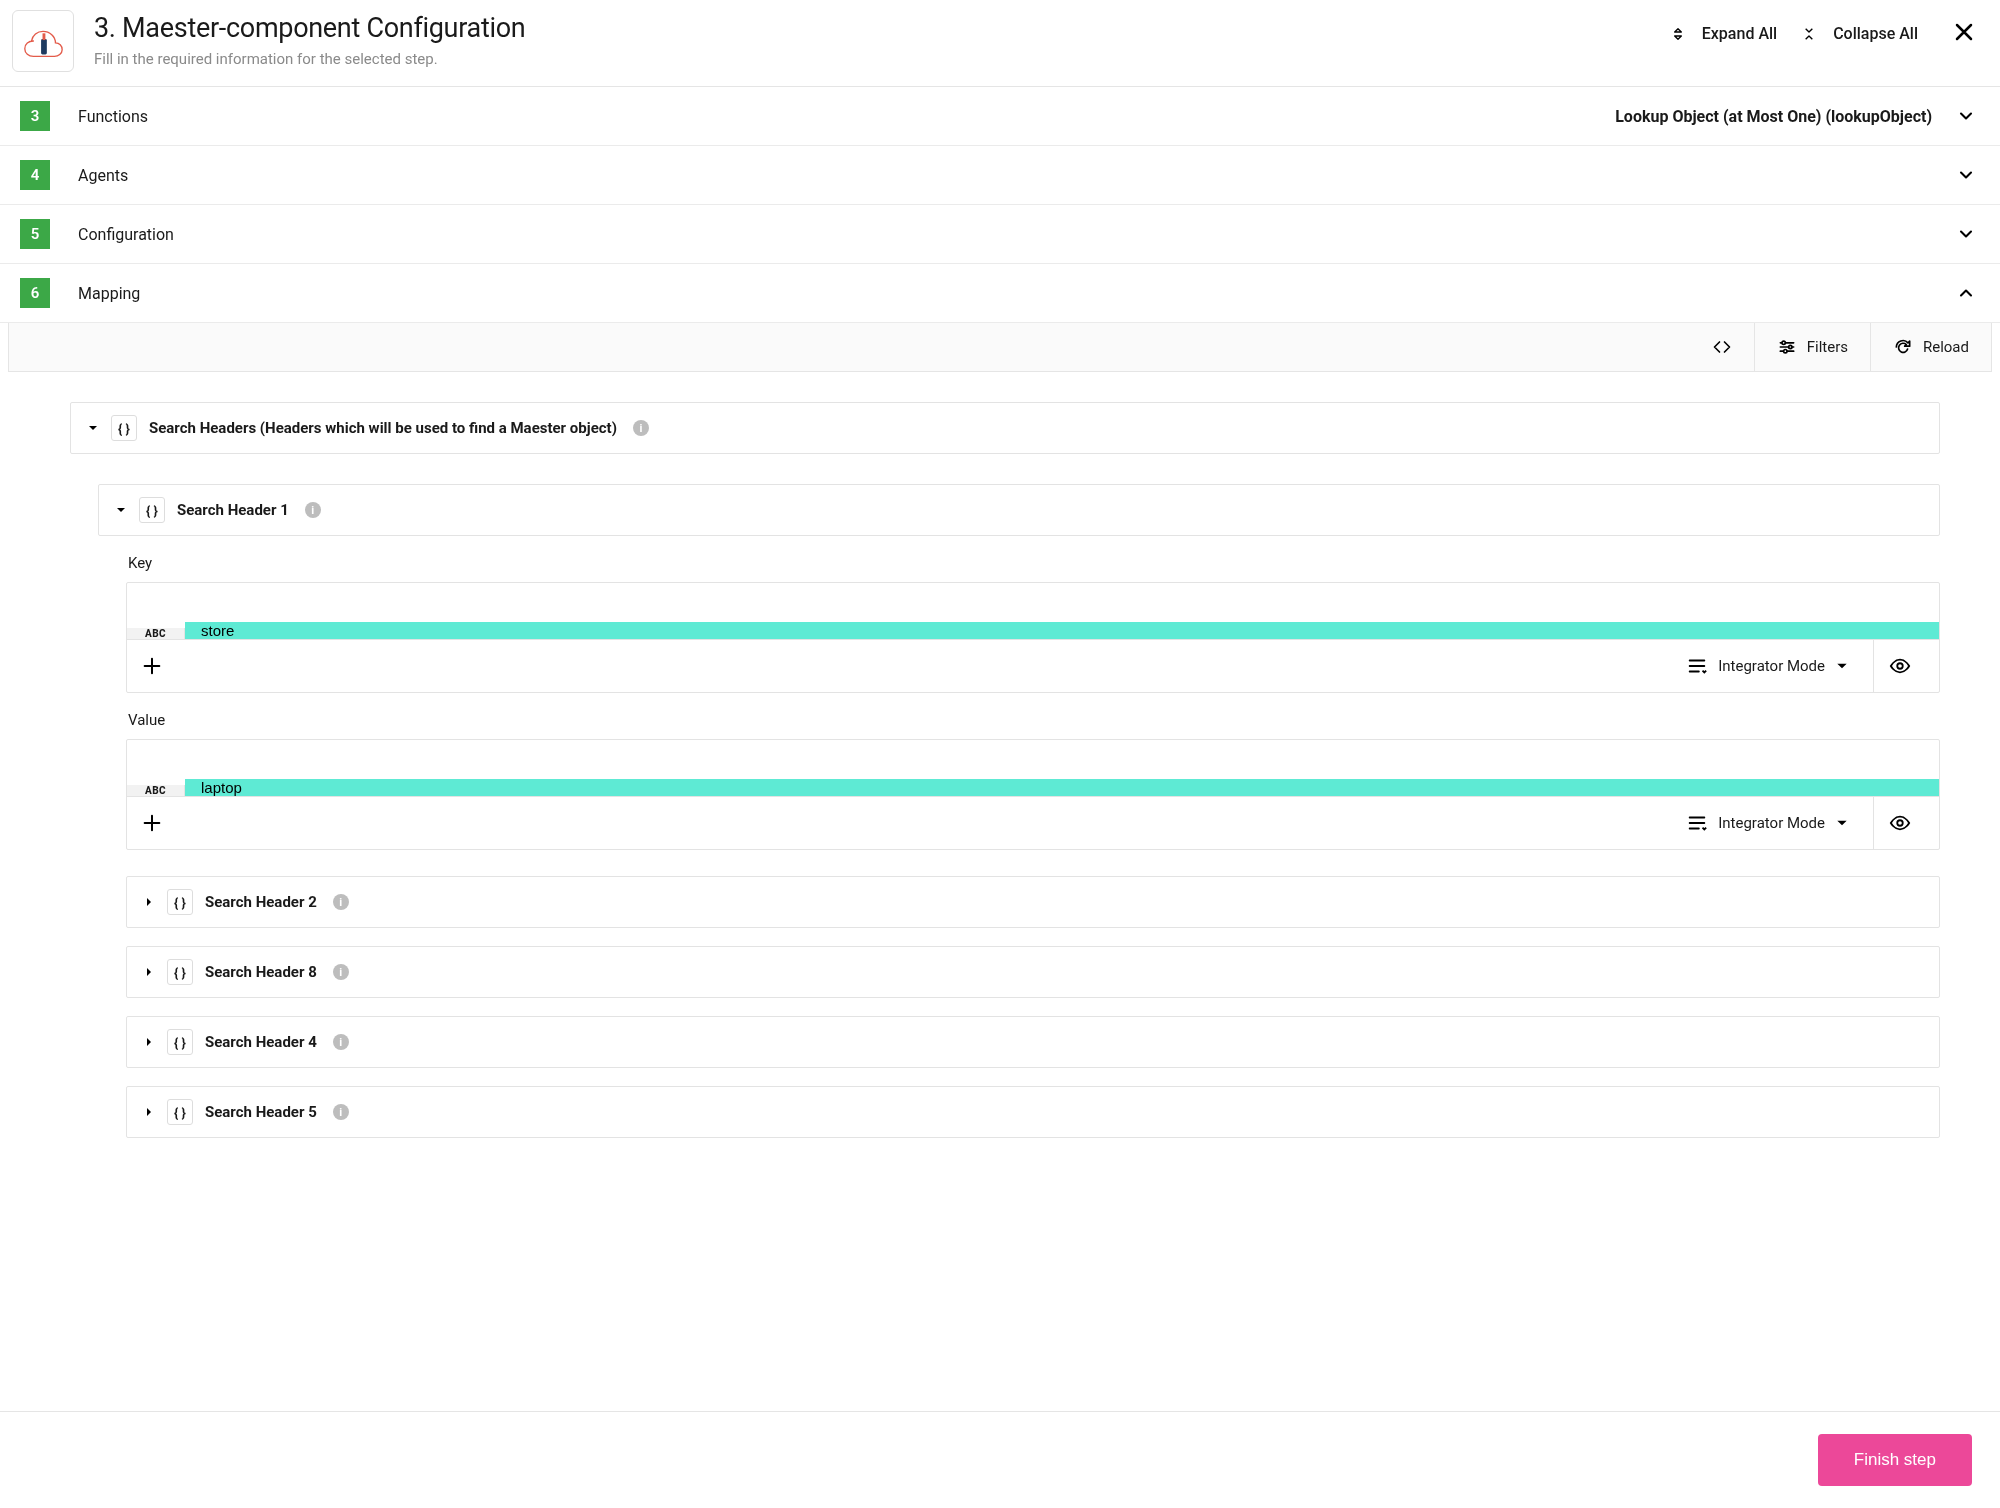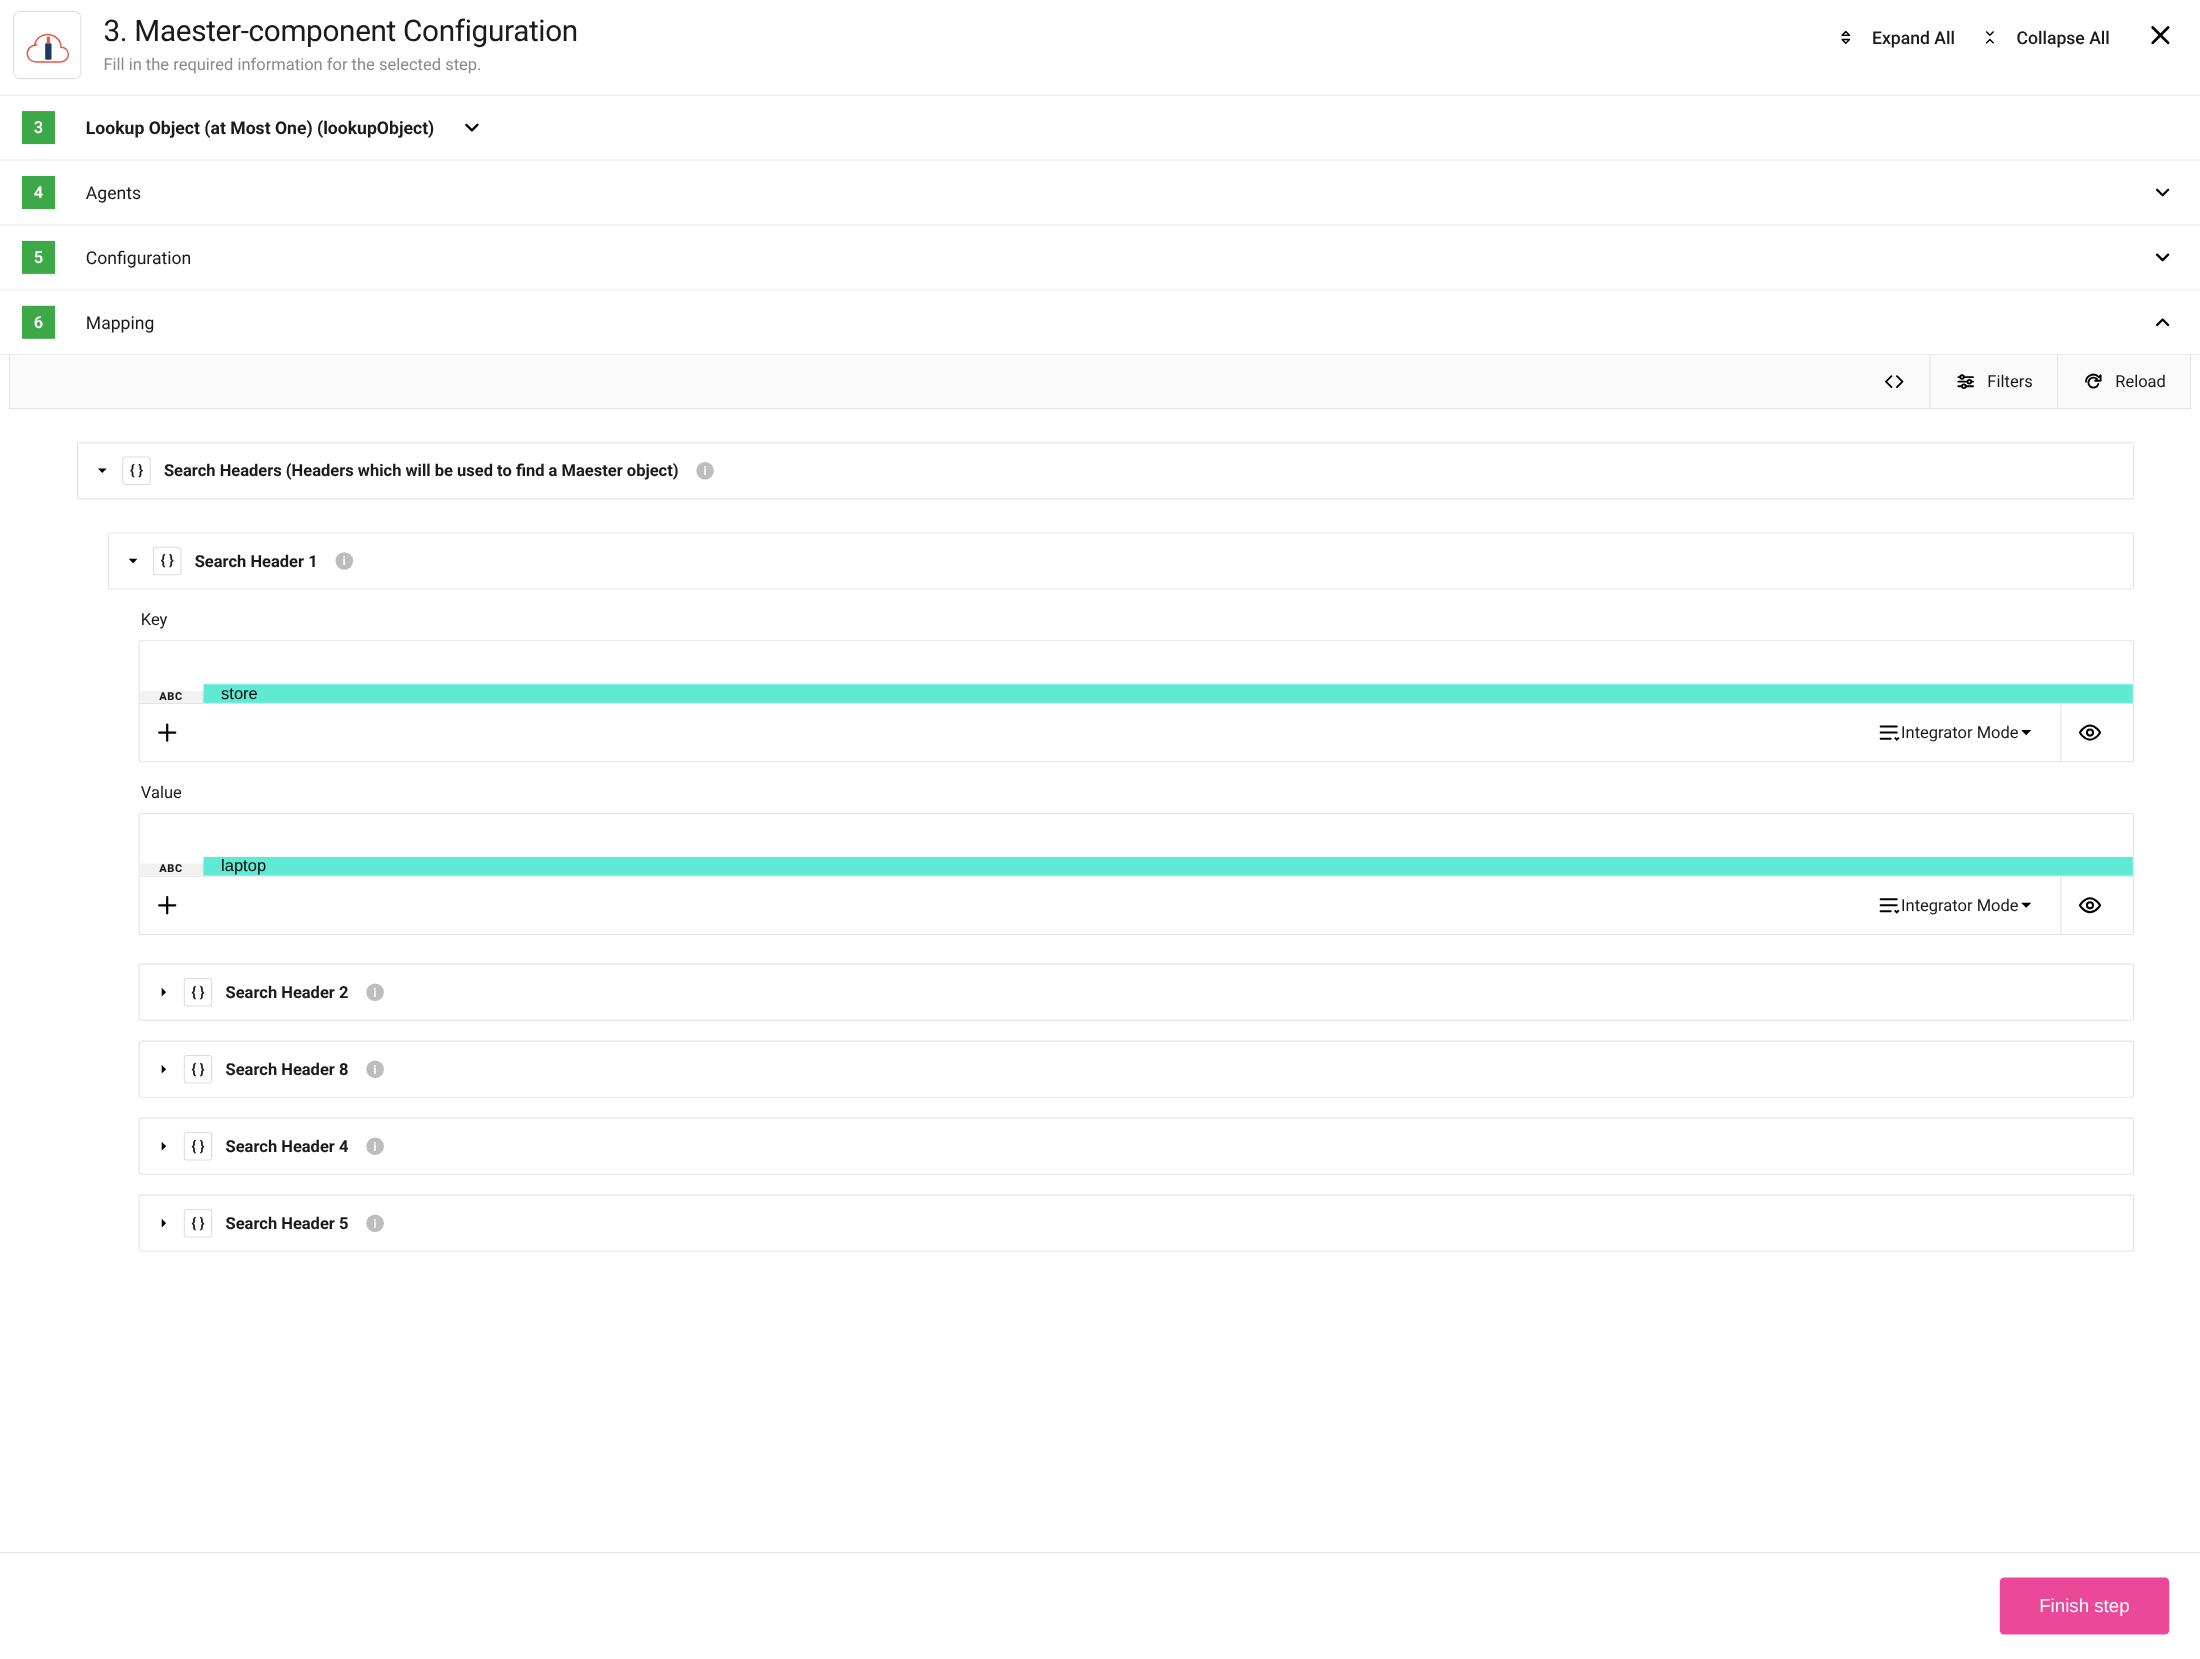--- a/index.html
+++ b/index.html
@@ -184,20 +184,21 @@
     border-top: 1px solid #e3e3e3;
     min-height: 52px;
     padding: 0 14px;
   }
   .add-btn { cursor: pointer; display: flex; align-items: center; }
   .add-btn svg { width: 22px; height: 22px; }
   .spacer { flex: 1; }
   .mode-select {
     display: flex;
     align-items: center;
+    gap: 10px;
     font-size: 15px;
     cursor: pointer;
     padding: 0 14px;
   }
   .mode-select svg.leading { width: 22px; height: 22px; }
   .mode-select svg.tail { width: 14px; height: 14px; }
   .eye-btn {
     border-left: 1px solid #e3e3e3;
     display: flex;
     align-items: center;
@@ -265,20 +266,21 @@
     <div class="close-btn">
       <svg viewBox="0 0 24 24">
           <path d="M5 5l14 14M19 5L5 19" stroke="#000" stroke-width="2.5" stroke-linecap="round"></path>
         </svg>
     </div>
   </div>
 </div>
 
 <div class="section-row">
   <div class="section-badge">3</div>
+  <div class="section-label">Functions</div>
   <div class="section-summary">Lookup Object (at Most One) (lookupObject)</div>
   <svg class="chevron" viewBox="0 0 24 24">
       <path d="M6 9l6 6 6-6" fill="none" stroke="#000" stroke-width="2.5" stroke-linecap="round" stroke-linejoin="round"></path>
     </svg>
 </div>
 
 <div class="section-row">
   <div class="section-badge">4</div>
   <div class="section-label">Agents</div>
   <svg class="chevron" viewBox="0 0 24 24">

